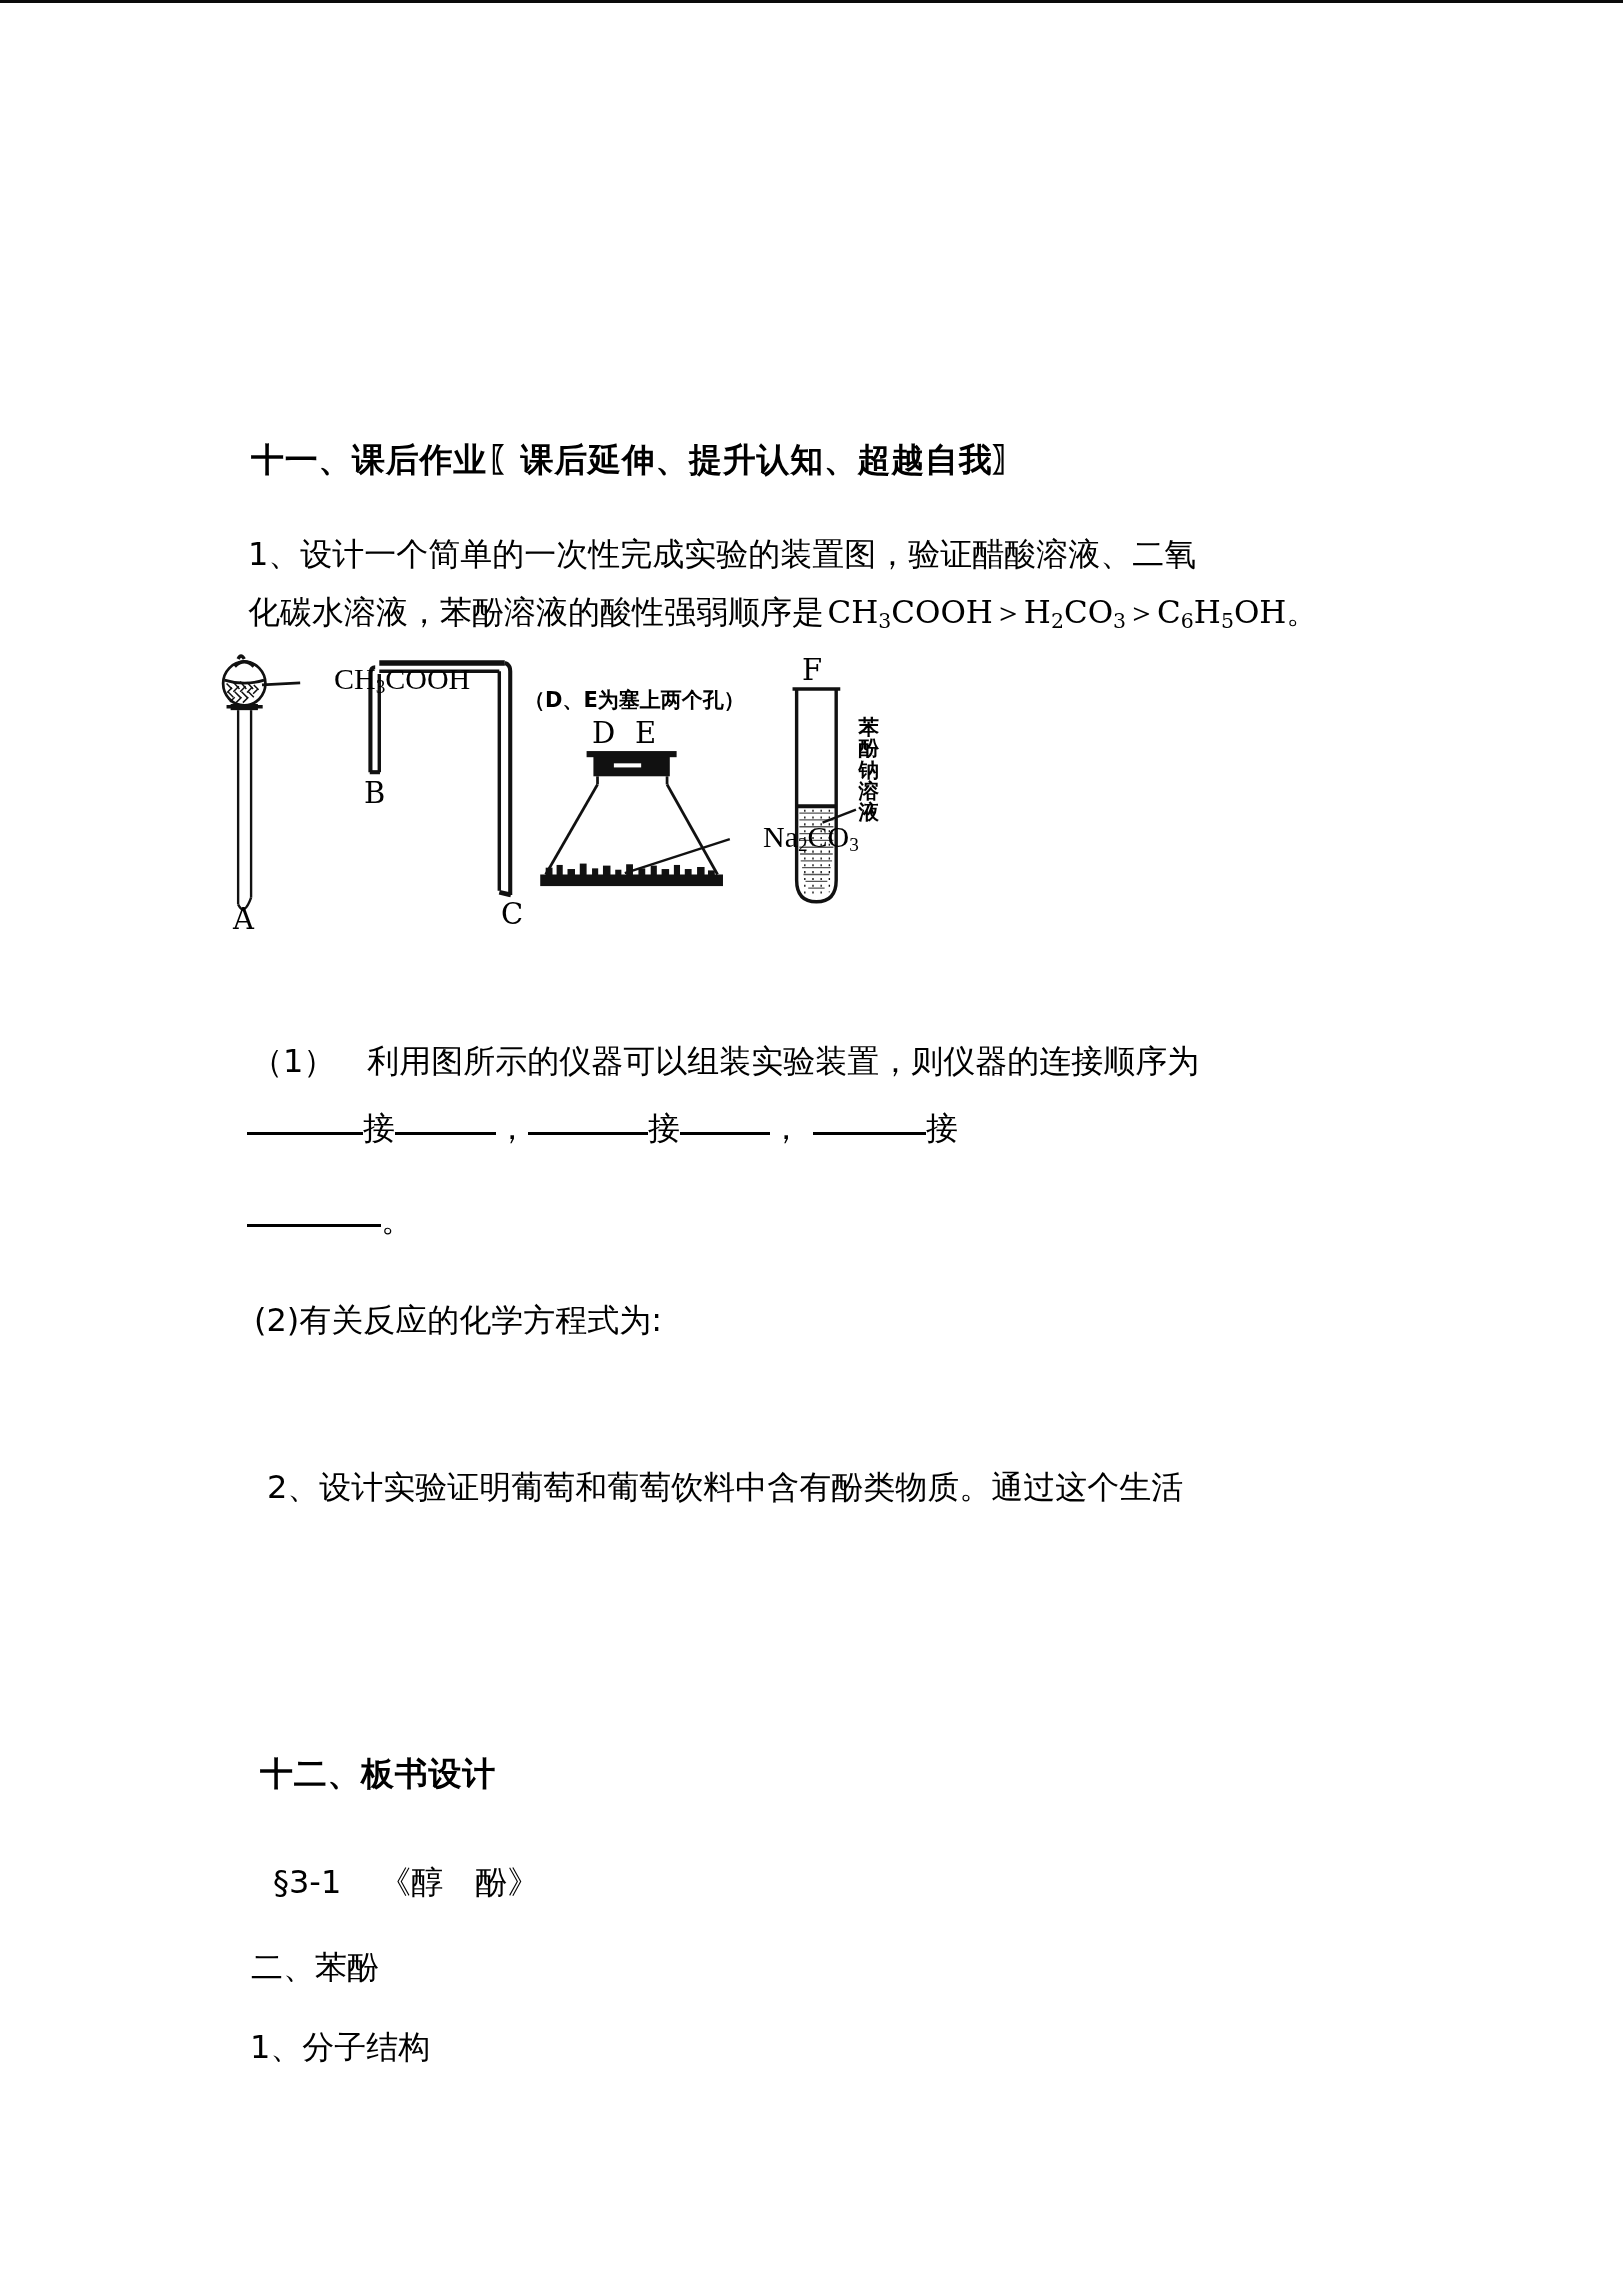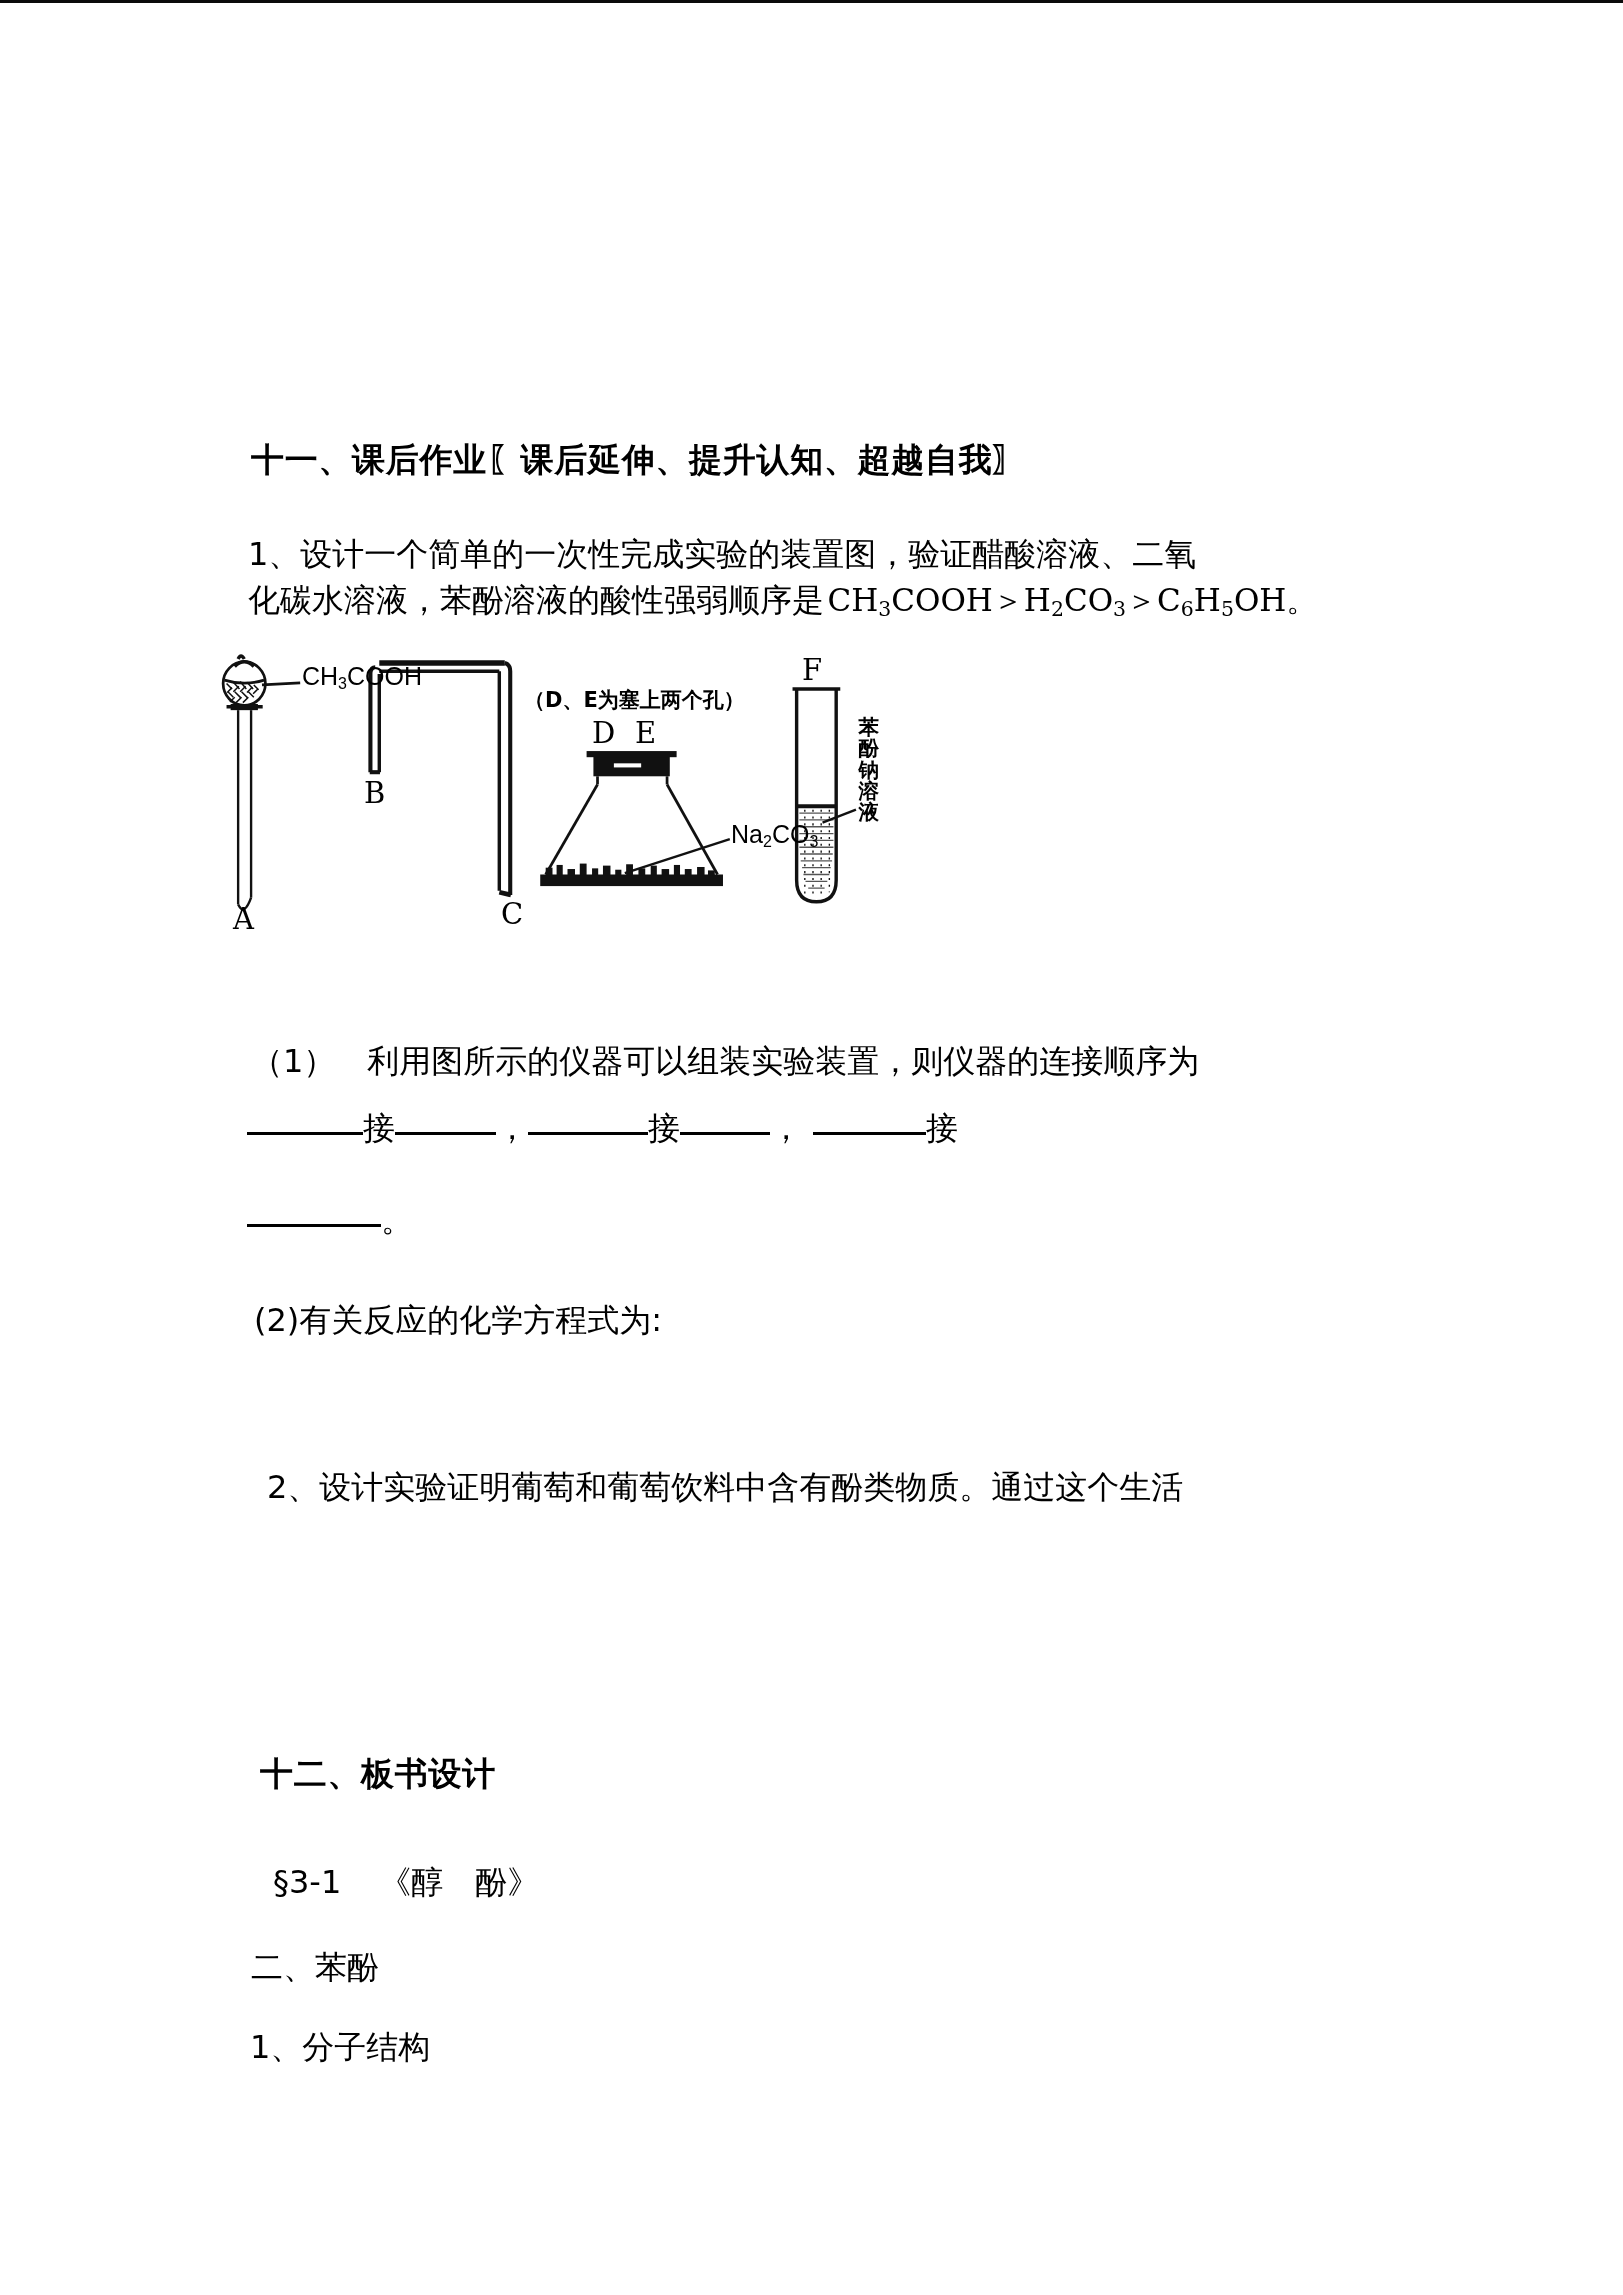--- a/index.html
+++ b/index.html
@@ -89,38 +89,39 @@
     position: absolute;
     font-family: Liberation Sans, sans-serif;
     font-weight: bold;
     font-size: 20.5px;
     width: 23px;
     line-height: 1.04;
     text-align: right;
   }
   .sub-formula {
     position: absolute;
-    font-family: Liberation Sans, sans-serif;
-    font-size: 25px;
-    white-space: nowrap;
+    font-family: Liberation Serif, serif;
+    font-size: 30px;
+    white-space: nowrap;
+    margin-left: 32px;
   }
   .sub-formula sub { font-size: 0.64em; vertical-align: -0.22em; }
 </style>
 </head>
 <body>
 
 <div class="page">
 
   <div class="top-rule"></div>
 
   <div class="abs heading-bold" style="left:251px; top:399px;">十一、课后作业〖课后延伸、提升认知、超越自我〗</div>
 
   <div class="abs body-line" style="left:248px; top:494px;">1、设计一个简单的一次性完成实验的装置图，验证醋酸溶液、二氧</div>
 
-  <div class="abs" style="left:248px; top:540px; white-space:nowrap;">
+  <div class="abs" style="left:248px; top:552px; white-space:nowrap;">
     <span class="body-line">化碳水溶液，苯酚溶液的酸性强弱顺序是</span>
     <span class="formula">CH<sub>3</sub>COOH＞H<sub>2</sub>CO<sub>3</sub>＞C<sub>6</sub>H<sub>5</sub>OH。</span>
   </div>
 
   <div class="diagram">
 
     <svg width="723" height="283" viewBox="0 0 1060 415">
       <g stroke="#111" fill="none" stroke-width="3">
 
         <path d="M 69 22 q 4 -9 9 0" stroke-width="5"></path>

